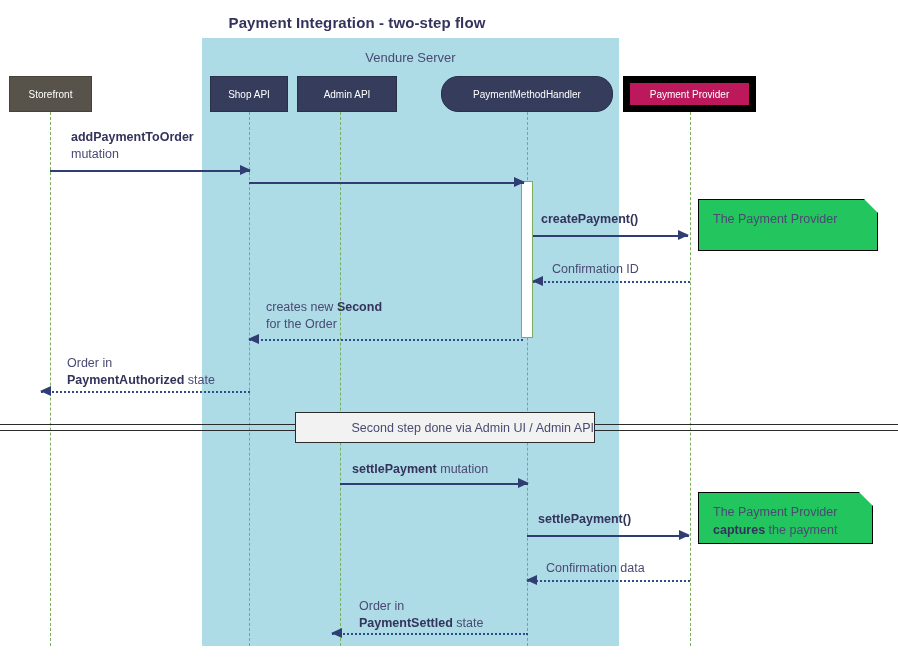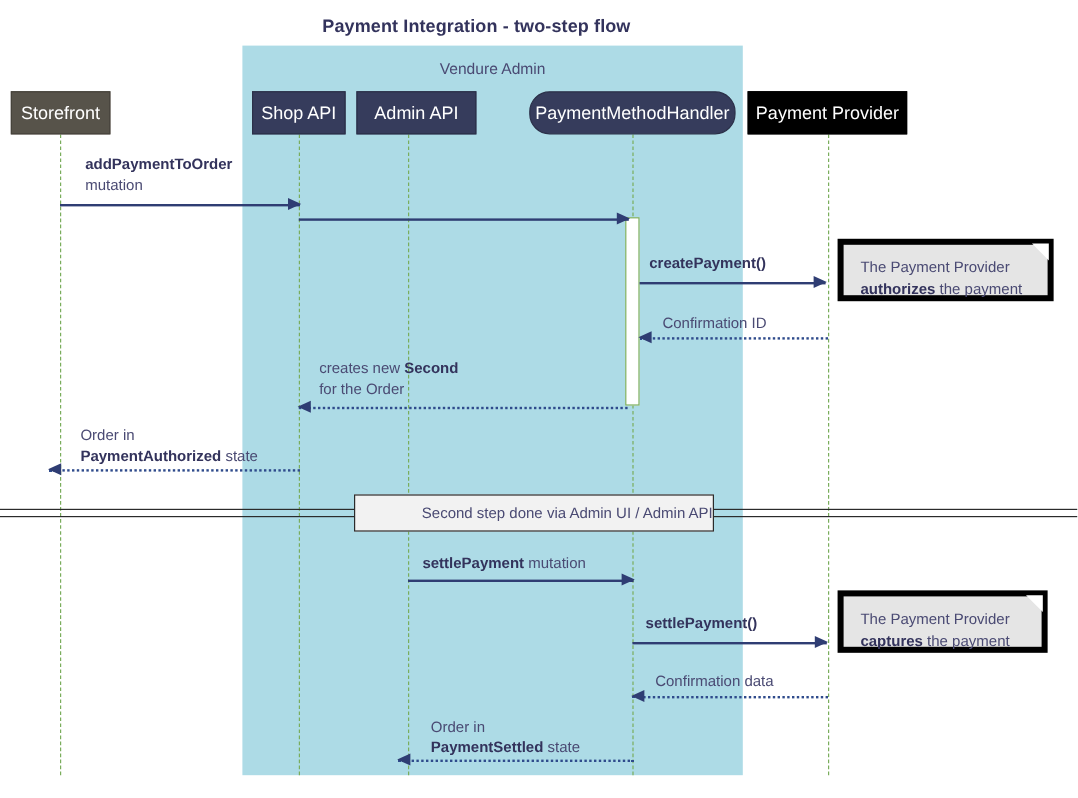--- a/index.html
+++ b/index.html
@@ -24,21 +24,20 @@
   .diagram-title {
     position: absolute;
     left: 0;
     top: 14px;
     width: 714px;
     text-align: center;
     font-size: 15px;
     font-weight: bold;
     color: #33335c;
     letter-spacing: 0.1px;
-    margin-left: 40px;
   }
 
   
   .group-box {
     position: absolute;
     left: 202px;
     top: 38px;
     width: 417px;
     height: 608px;
     background: #addbe6;
@@ -65,26 +64,26 @@
   
   .participant {
     position: absolute;
     top: 76px;
     height: 36px;
     box-sizing: border-box;
     display: flex;
     align-items: center;
     justify-content: center;
     color: #ffffff;
-    font-size: 15px;
+    font-size: 10px;
     white-space: nowrap;
   }
   .participant.dark   { background: #363c5c; border: 1px solid #2b3049; }
   .participant.gray   { background: #57534a; border: 1px solid #46433b; }
-  .participant.teal   { background: #000000; border: 7px solid #000000; }
+  .participant.teal   { background: #be185d; border: 7px solid #000000; }
 
   
   .activation {
     position: absolute;
     background: #ffffff;
     border: 1.5px solid #7aad5c;
     box-sizing: border-box;
   }
 
   
@@ -127,22 +126,22 @@
     color: #4a4a73;
     line-height: 17px;
     white-space: nowrap;
   }
   .msg-label b { font-weight: bold; color: #33335c; }
   .msg-label.lead   { text-align: left; }
 
   
   .note {
     position: absolute;
-    background: #e5e5e5;
-    border: 5px solid #000000;
+    background: #22c55e;
+    border: 1px solid #000000;
     box-sizing: border-box;
     font-size: 12.5px;
     color: #4a4a73;
     line-height: 18px;
     padding: 10px 12px 26px 14px;
   }
   .note b { font-weight: bold; color: #33335c; }
   .note .fold {
     position: absolute;
     top: -1px;
@@ -175,21 +174,21 @@
   }
 </style>
 </head>
 <body>
 
 <div id="canvas">
 
   <div class="diagram-title">Payment Integration - two-step flow</div>
 
   <div class="group-box"></div>
-  <div class="group-label">Vendure Admin</div>
+  <div class="group-label">Vendure Server</div>
 
   <div class="lifeline" style="left:50px;"></div>
   <div class="lifeline" style="left:249px;"></div>
   <div class="lifeline" style="left:340px;"></div>
   <div class="lifeline" style="left:527px;"></div>
   <div class="lifeline" style="left:690px;"></div>
 
   <div class="participant gray" style="left:9px;  width:83px;">
     <span>Storefront</span>
   </div>
@@ -225,21 +224,20 @@
   <div class="msg-label lead" style="left:541px; top:211px;">
     <b>createPayment()</b>
   </div>
   <div class="msg right" style="left:533px; top:235px; width:155px;">
     <div class="line"></div>
     <div class="head"></div>
   </div>
 
   <div class="note" style="left:698px; top:199px; width:180px; height:52px;">
     <div>The Payment Provider</div>
-    <div><b>authorizes</b><span> the payment</span></div>
     <div class="fold"></div>
   </div>
 
   <div class="msg-label lead" style="left:552px; top:261px;">
     <span>Confirmation ID</span>
   </div>
   <div class="msg left dotted" style="left:533px; top:281px; width:157px;">
     <div class="line"></div>
     <div class="head"></div>
   </div>

